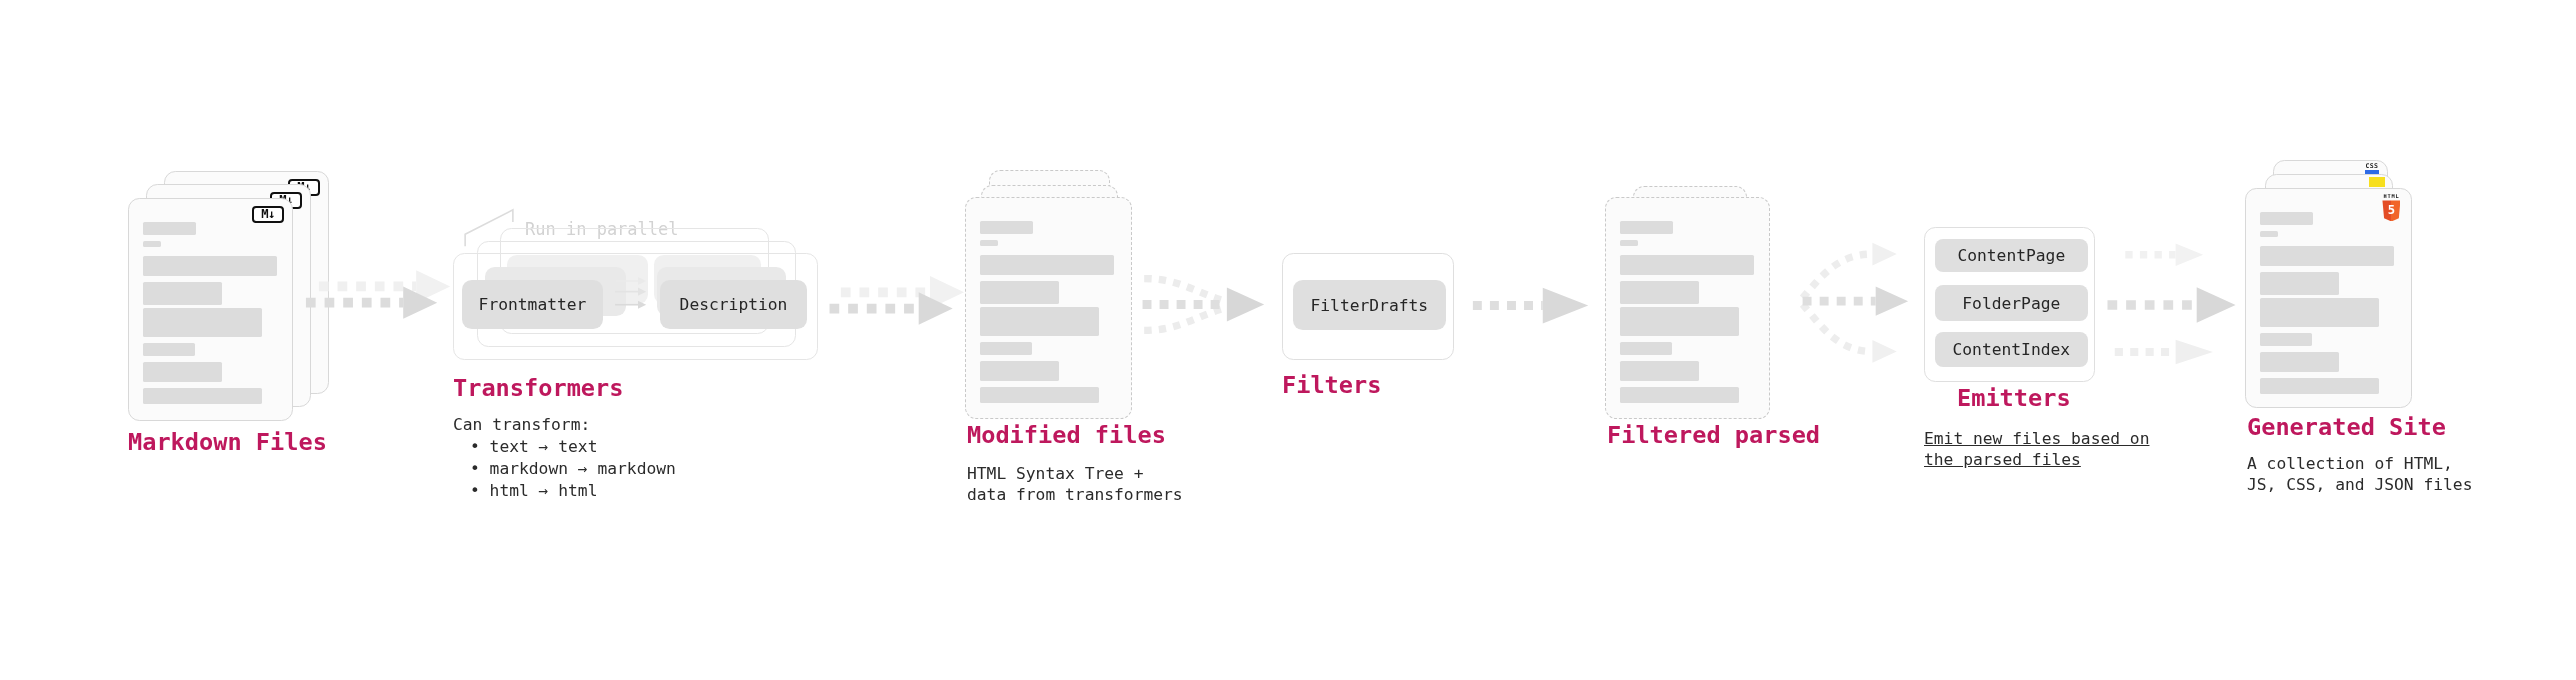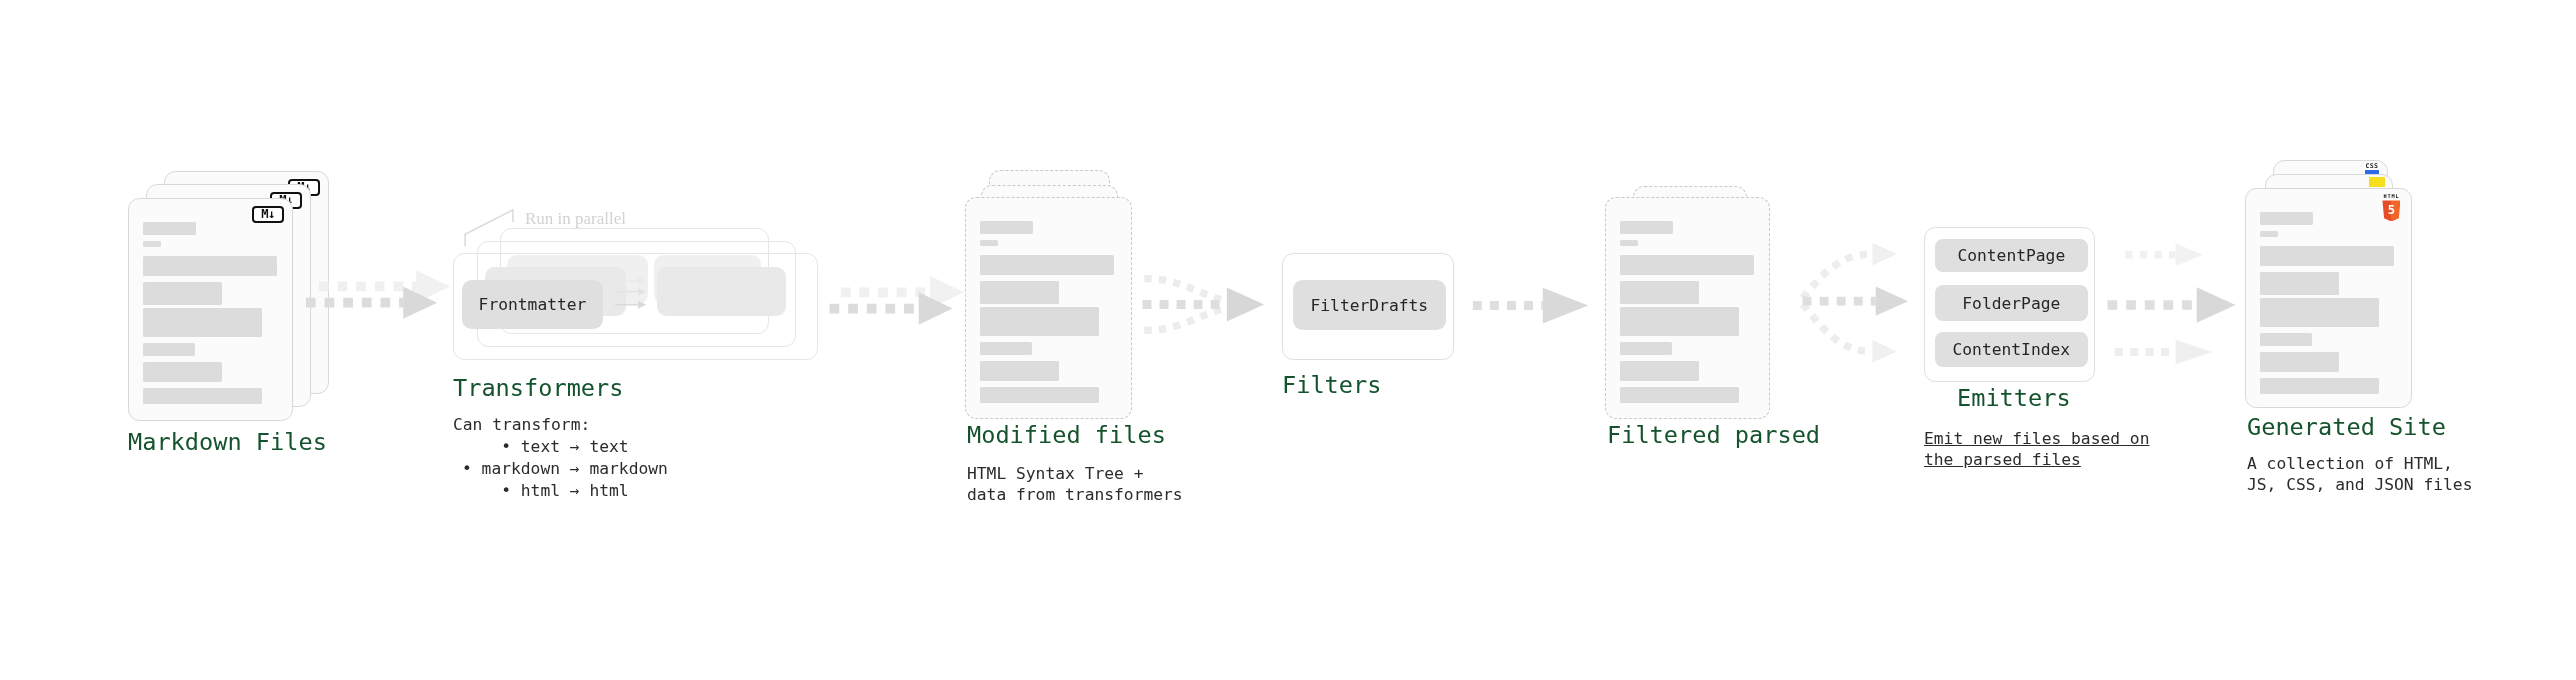--- a/index.html
+++ b/index.html
@@ -57,23 +57,23 @@
     display:flex; align-items:center; justify-content:center;
     color:#262626; font-size:16.3px; font-weight:500; white-space:nowrap;
   }
   .pill.ghost1 { background:#e9e9e9; }
   .pill.ghost2 { background:#f0f0f0; }
 
   
   .frame-card { position:absolute; border:1.6px solid #dfdfdf; border-radius:11.4px; background:#ffffff; }
 
   
-  .stage-label { position:absolute; font-size:23.6px; font-weight:400; color:#14532d; white-space:nowrap; }
+  .stage-label { position:absolute; font-size:23.6px; font-weight:700; color:#be185d; white-space:nowrap; }
   .blurb { position:absolute; font-size:16.3px; color:#2b2b2b; line-height:21px; white-space:nowrap; }
-  .blurb .bullet { margin-left:9px;text-align:center; }
+  .blurb .bullet { margin-left:17px; }
   .annotation { position:absolute; font-size:17px; color:#d2d2d2; white-space:nowrap; }
 </style>
 </head>
 <body>
 
 <div class="canvas">
 
   <div class="abs" style="left:128px; top:158px; width:211px; height:268px;">
     <div class="doc-card" style="left:36px; top:13px; width:165px; height:223px;">
       <div class="md-badge">M↓</div>
@@ -103,32 +103,33 @@
       <polygon points="128,24 170,44 128,64" fill="#f1f1f1"></polygon>
     </g>
     <line x1="8" y1="44" x2="128" y2="44" stroke="#dcdcdc" stroke-width="12" stroke-dasharray="12 11"></line>
     <polygon points="128,24 170,44 128,64" fill="#d9d9d9"></polygon>
   </svg>
 
   <div class="abs" style="left:453px; top:200px; width:390px; height:175px;">
     <svg class="abs" style="left:0; top:0;" width="89" height="57" viewBox="0 0 110 70">
       <polyline points="15,57 15,42 74,12 74,27" fill="none" stroke="#dcdcdc" stroke-width="2"></polyline>
     </svg>
-    <div class="annotation" style="left:72px; top:9px;font-family:Liberation Serif, serif;">Run in parallel</div>
+    <div class="annotation" style="left:72px; top:19px;">Run in parallel</div>
 
     <div class="t-container" style="left:47px; top:28.4px; width:269px; height:106px;"></div>
     <div class="t-container" style="left:23.6px; top:41px; width:319px; height:106px;"></div>
     <div class="t-container" style="left:0px; top:53px; width:365px; height:107px;"></div>
 
     <div class="pill ghost2" style="left:54px; top:55px; width:141px; height:49px;"></div>
     <div class="pill ghost1" style="left:32px; top:67px; width:141px; height:49px;"></div>
     <div class="pill" style="left:9px; top:80px; width:141px; height:49px;">Frontmatter</div>
 
     <div class="pill ghost2" style="left:201px; top:55px; width:107px; height:49px;"></div>
     <div class="pill ghost1" style="left:204px; top:67px; width:129px; height:49px;"></div>
+    <div class="pill" style="left:207px; top:80px; width:147px; height:49px;">Description</div>
 
     <svg class="abs" style="left:158px; top:72px;" width="45" height="45" viewBox="0 0 55 55">
       <line x1="5" y1="11" x2="33" y2="11" stroke="#eaeaea" stroke-width="2"></line>
       <polygon points="33,6 43,11 33,16" fill="#eaeaea"></polygon>
       <line x1="5" y1="24" x2="33" y2="24" stroke="#e3e3e3" stroke-width="2"></line>
       <polygon points="33,19 43,24 33,29" fill="#e3e3e3"></polygon>
       <line x1="5" y1="40" x2="33" y2="40" stroke="#dadada" stroke-width="2"></line>
       <polygon points="33,35 43,40 33,45" fill="#dadada"></polygon>
     </svg>
   </div>

